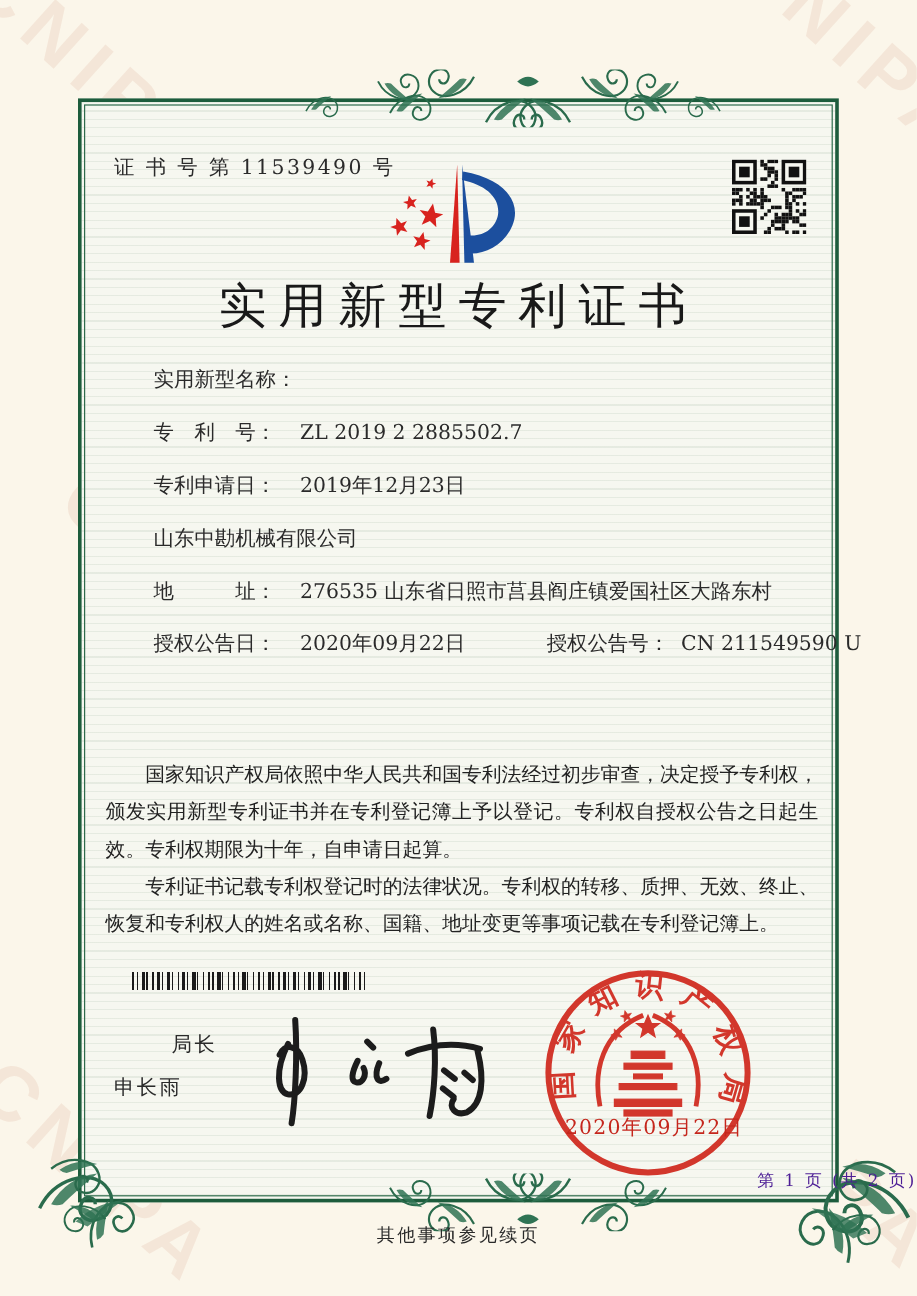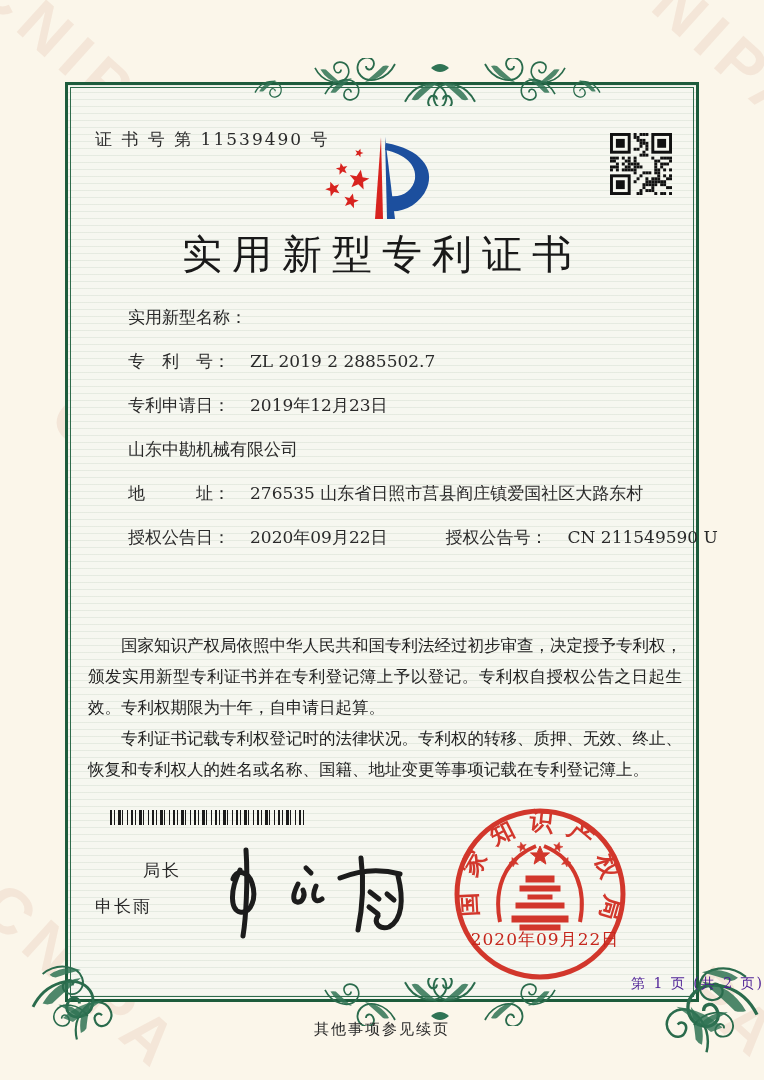--- a/index.html
+++ b/index.html
@@ -26,21 +26,21 @@
   .content{position:absolute;left:0;top:0;width:764px;height:1080px;z-index:3;color:#2a2a2a;}
   .cert-no{position:absolute;left:95px;top:128px;font-size:17px;letter-spacing:2px;}
   .logo{position:absolute;left:323px;top:131px;}
   .qr{position:absolute;left:610px;top:133px;}
   .title{position:absolute;left:0;top:227px;width:764px;text-align:center;
          font-size:40px;font-weight:normal;letter-spacing:10px;color:#191919;}
   .fields{position:absolute;left:88px;top:295px;width:600px;margin-left:40px;}
   .frow{display:flex;line-height:44px;font-size:17px;white-space:nowrap;}
   .frow .lab{min-width:122px;}
   .grant{display:flex;gap:0;}
-  .grant .pair2{margin-left:58px;display:flex;}
+  .grant .pair2{margin-left:58px;display:flex;text-align:center;}
   .paras{position:absolute;left:88px;top:630px;width:594px;font-size:16.5px;
          line-height:31px;text-align:justify;color:#222;}
   .paras p{margin:0;text-indent:2em;}
   .barcode{position:absolute;left:110px;top:810px;width:196px;height:15px;
      background:repeating-linear-gradient(90deg,
        #1b1b1b 0 2px, transparent 2px 4px, #1b1b1b 4px 5px, transparent 5px 8px,
        #1b1b1b 8px 11px, transparent 11px 12px, #1b1b1b 12px 13px, transparent 13px 17px,
        #1b1b1b 17px 18px, transparent 18px 21px);}
   .signer-title{position:absolute;left:95px;top:859px;font-size:17px;letter-spacing:2px;margin-left:48px;}
   .signer-name{position:absolute;left:95px;top:895px;font-size:17px;letter-spacing:2px;}

